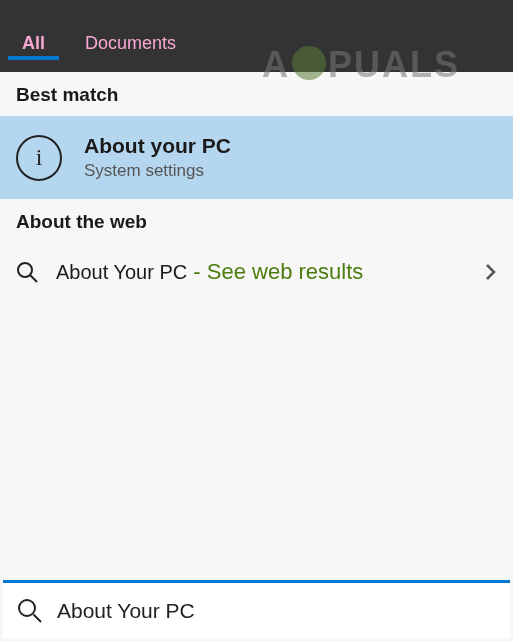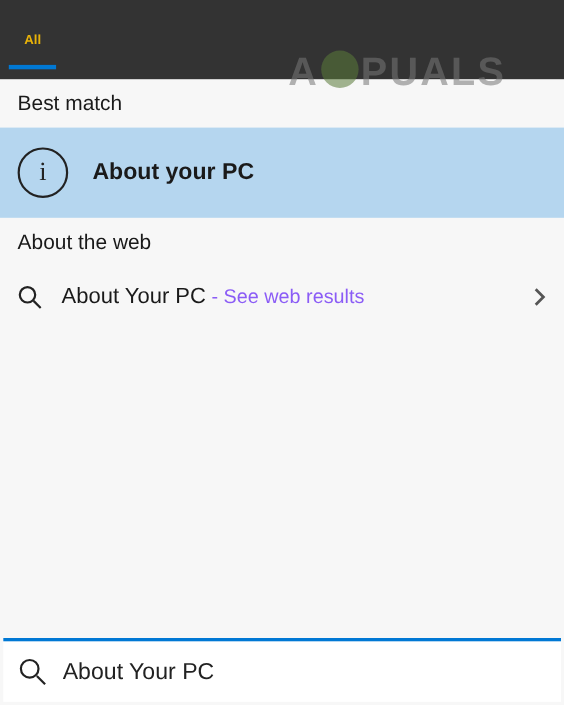--- a/index.html
+++ b/index.html
@@ -17,23 +17,23 @@
     }
     .tabs {
       background: #333333;
       display: flex;
       align-items: center;
       height: 72px;
       padding: 0 14px;
       gap: 24px;
     }
     .tab {
-      color: #eab308;
-      font-size: 12px;
-      padding: 20px 8px 20px 8px;
+      color: #f9a8d4;
+      font-size: 18px;
+      padding: 20px 8px 6px 8px;
       cursor: pointer;
       position: relative;
     }
     .tab.active {
       font-weight: 600;
     }
     .tab.active::after {
       content: "";
       position: absolute;
       left: -6px;
@@ -42,21 +42,21 @@
       height: 4px;
       background: #0078d4;
     }
     .tab.more .chev {
       display: inline-block;
       margin-left: 4px;
       vertical-align: middle;
     }
     .section-header {
       font-size: 19px;
-      font-weight: 400;
+      font-weight: 700;
       color: #1a1a1a;
       padding: 12px 16px 10px 16px;
     }
     .best-match-item {
       background: #b5d6ef;
       display: flex;
       align-items: center;
       padding: 18px 16px;
       gap: 22px;
     }
@@ -93,22 +93,22 @@
       width: 22px;
       height: 22px;
       flex-shrink: 0;
     }
     .web-text {
       flex: 1;
       font-size: 20px;
       color: #1a1a1a;
     }
     .web-text .hint {
-      color: #8b5cf6;
-      font-size: 18px;
+      color: #4d7c0f;
+      font-size: 22px;
     }
     .chevron-right {
       color: #555;
       flex-shrink: 0;
     }
     .watermark-logo {
       position: absolute;
       top: 44px;
       left: 262px;
       font-size: 36px;
@@ -161,28 +161,30 @@
       flex: 1;
       background: transparent;
     }
     svg { display: block; }
   </style>
 </head>
 <body>
 
 <div class="tabs">
   <div class="tab active">All</div>
+  <div class="tab">Documents</div>
 </div>
 
 <div class="section-header">Best match</div>
 
 <div class="best-match-item">
   <div class="info-circle">i</div>
   <div class="best-match-text">
     <div class="title">About your PC</div>
+    <div class="subtitle">System settings</div>
   </div>
 </div>
 
 <div class="section-header">About the web</div>
 
 <div class="web-item">
   <span class="search-icon-sm">
     <svg width="22" height="22" viewBox="0 0 22 22">
         <circle cx="9" cy="9" r="7" stroke="#222" stroke-width="2" fill="none"></circle>
         <line x1="14.5" y1="14.5" x2="21" y2="21" stroke="#222" stroke-width="2"></line>

